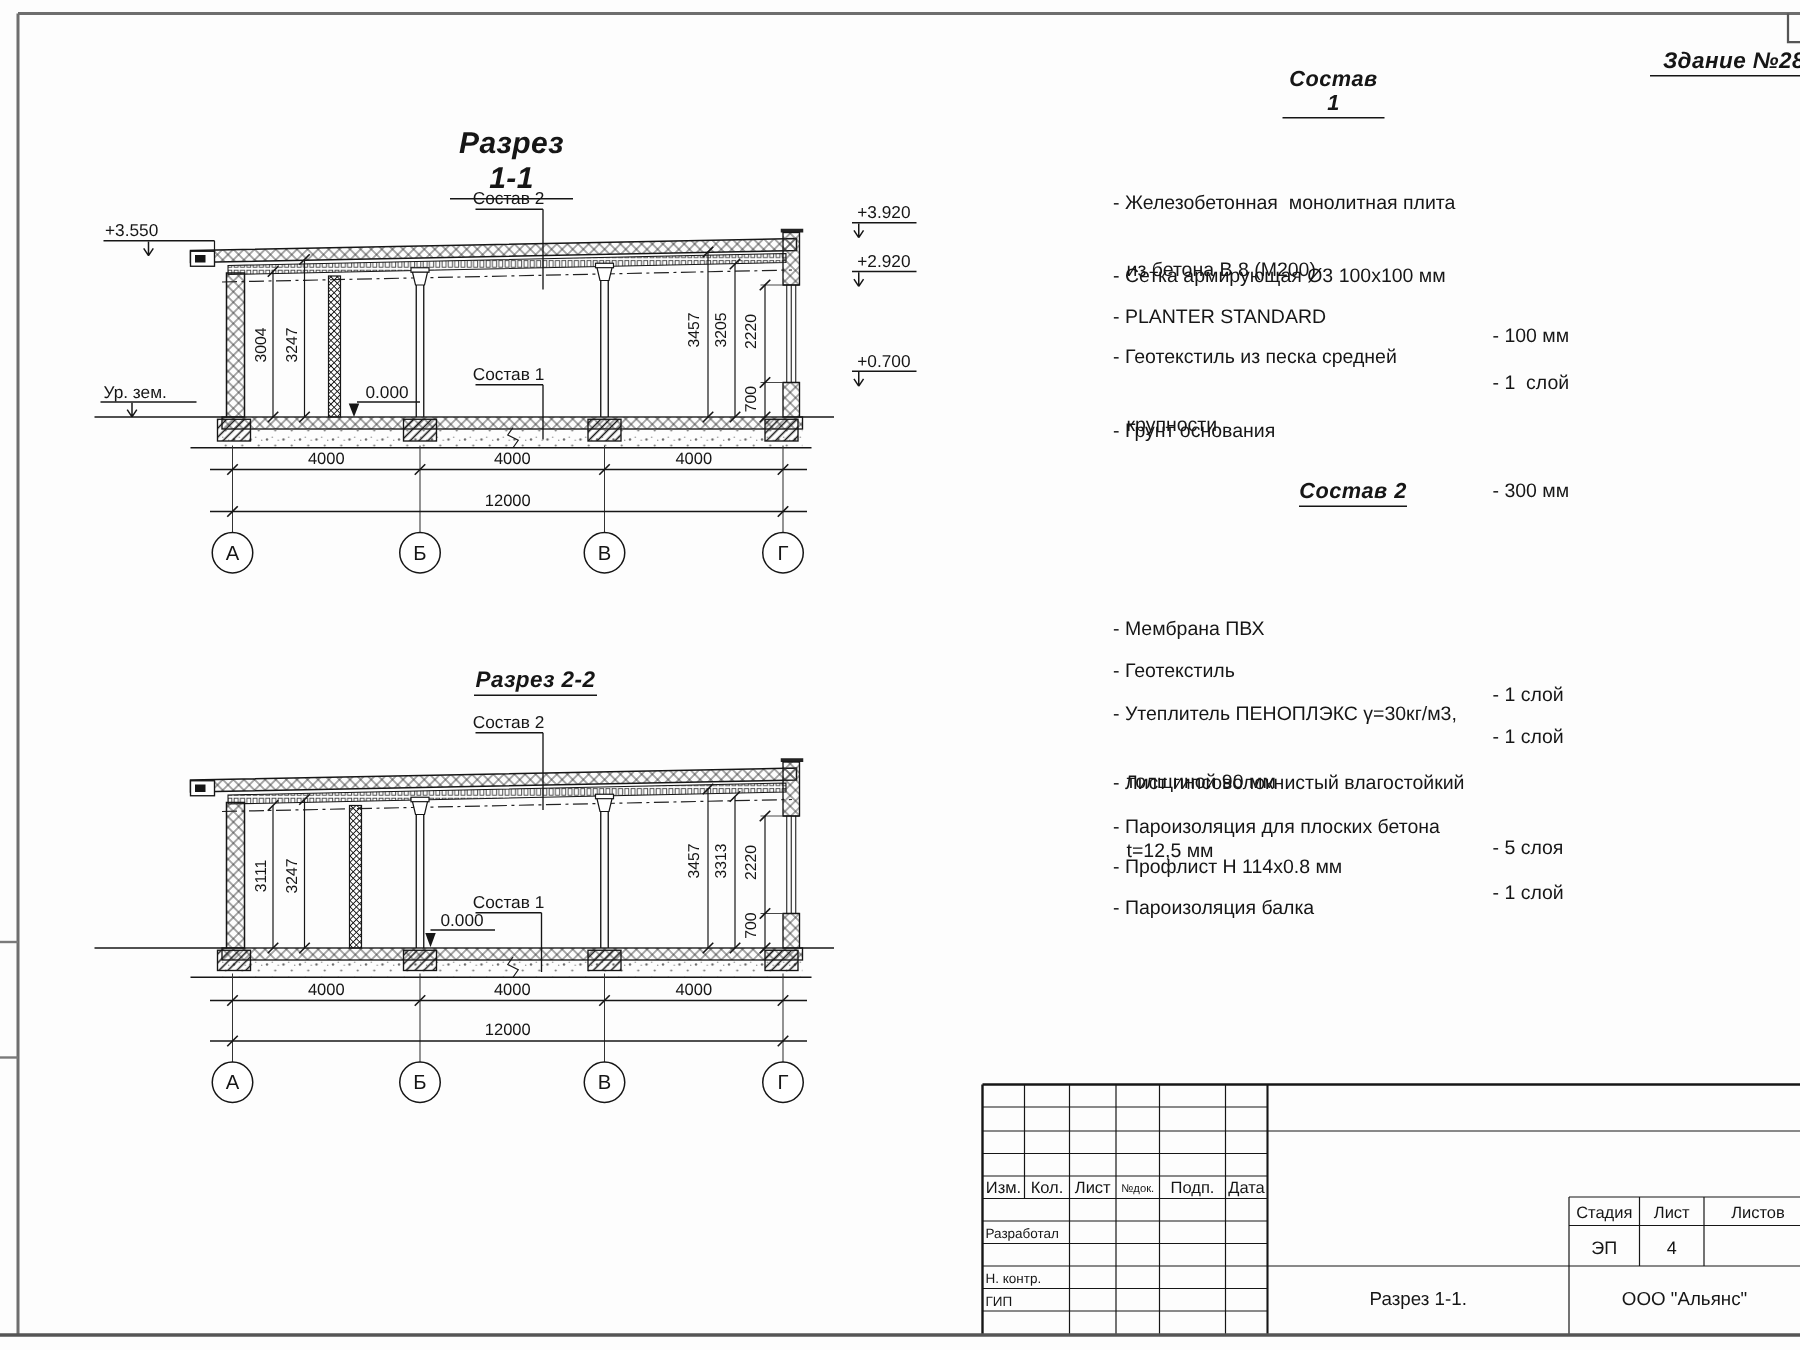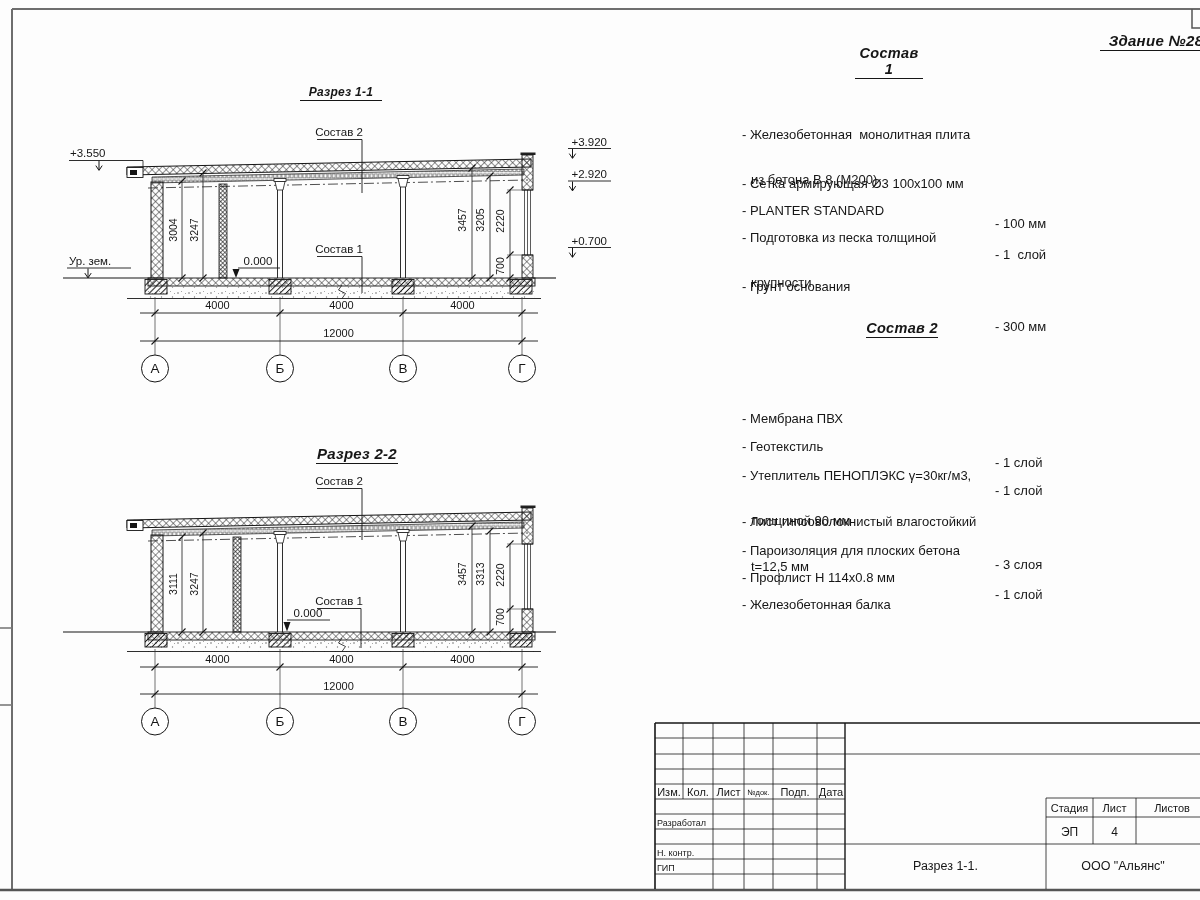--- a/index.html
+++ b/index.html
@@ -49,21 +49,21 @@
 <svg width="1200" height="900" viewBox="0 0 1200 900" style="left:0;top:0">
   <line x1="12" y1="9" x2="1200" y2="9" stroke="#6e6e6e" stroke-width="2"></line>
   <line x1="12" y1="9" x2="12" y2="890" stroke="#6e6e6e" stroke-width="2"></line>
   <line x1="0" y1="890" x2="1200" y2="890" stroke="#555" stroke-width="2.4"></line>
   <line x1="0" y1="628" x2="12" y2="628" stroke="#7a7a7a" stroke-width="1.6"></line>
   <line x1="0" y1="705" x2="12" y2="705" stroke="#7a7a7a" stroke-width="1.6"></line>
   <path d="M1192 9 V28 H1200" stroke="#555" stroke-width="1.5" fill="none"></path>
 </svg>
 
 <div class="ttl" style="left:1100px;top:32px;width:112px;font-size:15px">Здание №28</div>
-<div class="ttl" style="left:300px;top:85px;width:82px;font-size:12px">Разрез 1-1</div>
+<div class="ttl" style="left:300px;top:85px;width:82px;font-size:20px">Разрез 1-1</div>
 <div class="ttl" style="left:316px;top:445px;width:82px;font-size:15px">Разрез 2-2</div>
 <div class="ttl" style="left:855px;top:45px;width:68px;font-size:14.5px">Состав 1</div>
 <div class="ttl" style="left:866px;top:320px;width:72px;font-size:14.5px">Состав 2</div>
 
 <svg style="left:60px;top:80px" width="580" height="310" viewBox="60 80 580 310">
   <g>
     <polygon points="127,167 531,159 531,167 127,175" fill="url(#xh)" stroke="#161616" stroke-width="1"></polygon>
     <polygon points="152,177 524,169 524,175 152,183" fill="url(#prof)" stroke="#161616" stroke-width="0.7"></polygon>
     <line x1="148" y1="188" x2="528" y2="180" stroke="#222" stroke-width="0.8" stroke-dasharray="10 3 2 3"></line>
     <rect x="127" y="167.5" width="16" height="10" fill="#fff" stroke="#161616" stroke-width="0.9"></rect>
@@ -326,56 +326,56 @@
     <span class="v">- 100 мм</span>
   </div>
   <div class="item" style="top:49px">
     <div class="t">- Сетка армирующая Ø3 100х100 мм</div>
   </div>
   <div class="item" style="top:76px">
     <div class="t">- PLANTER STANDARD</div>
     <span class="v">- 1  слой</span>
   </div>
   <div class="item" style="top:103px">
-    <div class="t">- Подготовка из песка толщиной</div>
+    <div class="t">- Геотекстиль из песка средней</div>
     <div class="t l2">крупности</div>
     <span class="v">- 300 мм</span>
   </div>
   <div class="item" style="top:152px">
     <div class="t">- Грунт основания</div>
   </div>
 </div>
 
 <div class="comp" style="left:742px;top:381px">
   <div class="item" style="top:0">
     <div class="t">- Мембрана ПВХ</div>
     <span class="v">- 1 слой</span>
   </div>
   <div class="item" style="top:28px">
     <div class="t">- Геотекстиль</div>
     <span class="v">- 1 слой</span>
   </div>
   <div class="item" style="top:57px">
     <div class="t">- Утеплитель ПЕНОПЛЭКС γ=30кг/м3,</div>
     <div class="t l2">толщиной 90 мм</div>
-    <span class="v">- 3 слоя</span>
+    <span class="v">- 5 слоя</span>
   </div>
   <div class="item" style="top:103px">
     <div class="t">- Лист гипсоволокнистый влагостойкий</div>
     <div class="t l2">t=12,5 мм</div>
   </div>
   <div class="item" style="top:132px">
     <div class="t">- Пароизоляция для плоских бетона</div>
     <span class="v">- 1 слой</span>
   </div>
   <div class="item" style="top:159px">
     <div class="t">- Профлист Н 114х0.8 мм</div>
   </div>
   <div class="item" style="top:186px">
-    <div class="t">- Железобетонная балка</div>
+    <div class="t">- Пароизоляция балка</div>
   </div>
 </div>
 
 <svg style="left:654px;top:722px" width="546" height="169" viewBox="654 722 546 169">
   <g stroke="#161616" stroke-width="0.8">
     <line x1="655" y1="723" x2="1200" y2="723" stroke-width="1.6"></line>
     <line x1="655" y1="738" x2="845" y2="738"></line>
     <line x1="655" y1="754" x2="1200" y2="754"></line>
     <line x1="655" y1="769" x2="845" y2="769"></line>
     <line x1="655" y1="784" x2="845" y2="784"></line>

